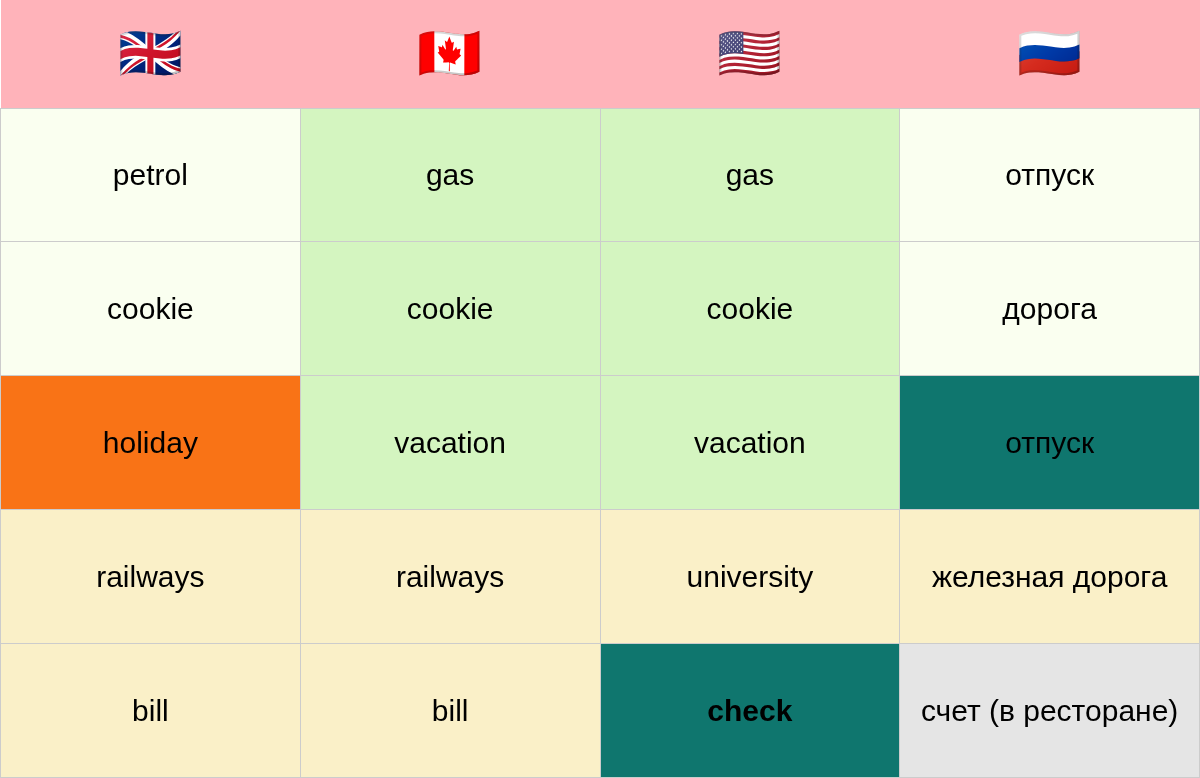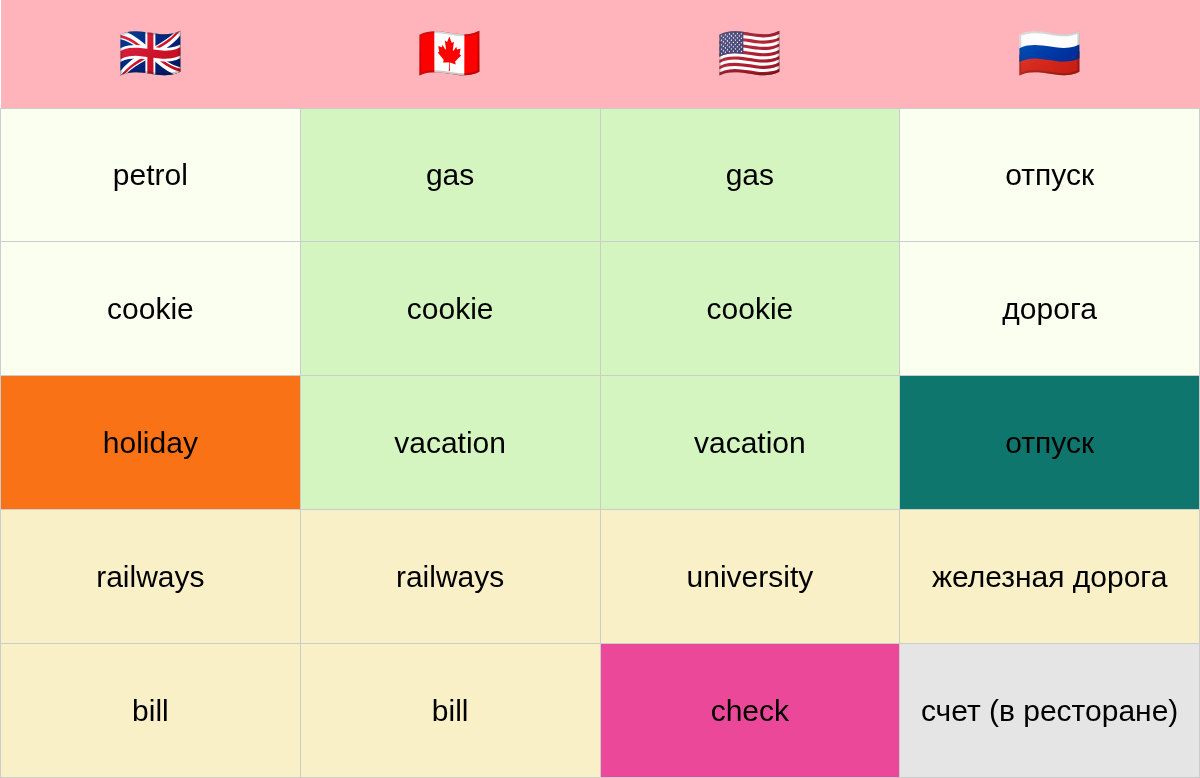--- a/index.html
+++ b/index.html
@@ -116,17 +116,17 @@
       </tr>
       <tr class="row-railways">
         <td class="col-uk" style="background-color: rgb(250, 240, 200);">railways</td>
         <td class="col-canada" style="background-color: rgb(250, 240, 200);">railways</td>
         <td class="col-usa" style="background-color: rgb(250, 240, 200);">university</td>
         <td class="col-russian" style="background-color: rgb(250, 240, 200);">железная дорога</td>
       </tr>
       <tr class="row-bill">
         <td class="col-uk" style="background-color: rgb(250, 240, 200);">bill</td>
         <td class="col-canada" style="background-color: rgb(250, 240, 200);">bill</td>
-        <td class="col-usa" style="background-color: #ec4899;">check</td>
+        <td class="col-usa" style="background-color: #0f766e; font-weight: bold;">check</td>
         <td class="col-russian" style="background-color: #e5e5e5;">счет (в ресторане)</td>
       </tr>
     </tbody>
 </table>
 
 </body></html>

